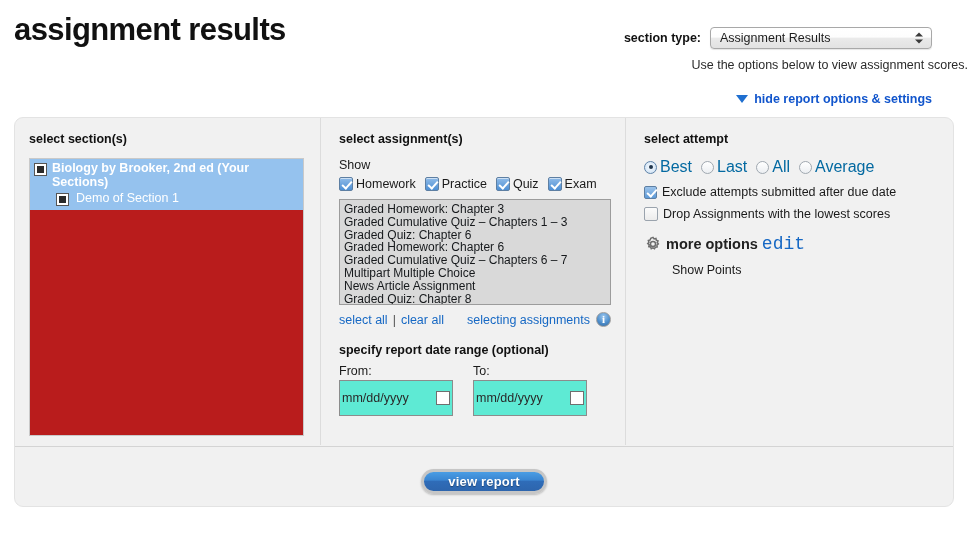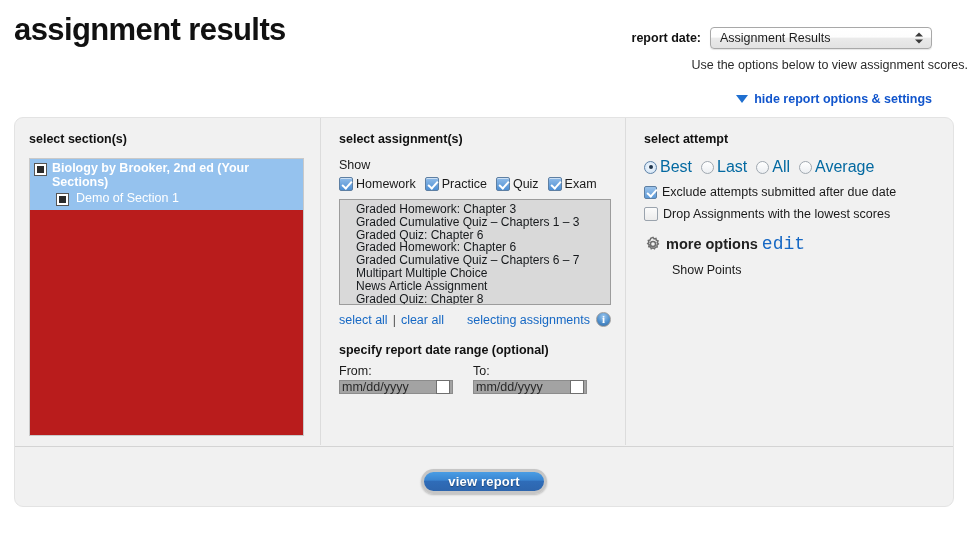--- a/index.html
+++ b/index.html
@@ -185,21 +185,21 @@
     border: solid #ffffff;
     border-width: 0 2px 2px 0;
     transform: rotate(42deg);
   }
 
   
   .assign-listbox {
     width: 272px; height: 106px;
     background: #d9d9d9;
     border: 1px solid #9c9c9c;
-    padding: 3px 16px;
+    padding: 3px 4px;
     overflow: hidden;
   }
   .assign-item {
     font-size: 12px; color: #16191c;
     line-height: 12.8px;
     white-space: nowrap;
     cursor: pointer;
   }
 
   .assign-links {
@@ -230,22 +230,22 @@
 
   .date-heading {
     font-size: 12.5px; font-weight: bold; color: #111;
     margin: 16px 0 7px 0;
   }
   .date-row { display: flex; gap: 20px; }
   .date-field { width: 114px; }
   .date-field .cap { font-size: 12.5px; color: #1a1a1a; margin-bottom: 2px; }
   .date-input {
     position: relative;
-    width: 100%; height: 14px;
-    background: #a3a3a3;
+    width: 100%; height: 36px;
+    background: #5eead4;
     border: 1px solid #8c8c8c;
     display: flex; align-items: center;
   }
   .date-input .ph {
     font-size: 12.5px; color: #2a2a2a; padding-left: 2px;
   }
   .cal-icon {
     position: absolute; right: 2px; top: 50%;
     transform: translateY(-50%);
     width: 14px; height: 14px;
@@ -328,21 +328,21 @@
 <body>
 
 <div class="page">
 
   <div class="header">
     <h1 class="page-title">assignment results</h1>
     <div class="page-subtitle">Use the options below to view assignment scores.</div>
   </div>
 
   <div class="report-type-wrap">
-    <span class="report-type-label">report date:</span>
+    <span class="report-type-label">section type:</span>
     <div class="select-box">
       <span class="sel-text">Assignment Results</span>
       <span class="select-arrows">
         <i class="up"></i>
           <i class="dn"></i>
       </span>
     </div>
   </div>
 
   <div class="hide-options-row">

